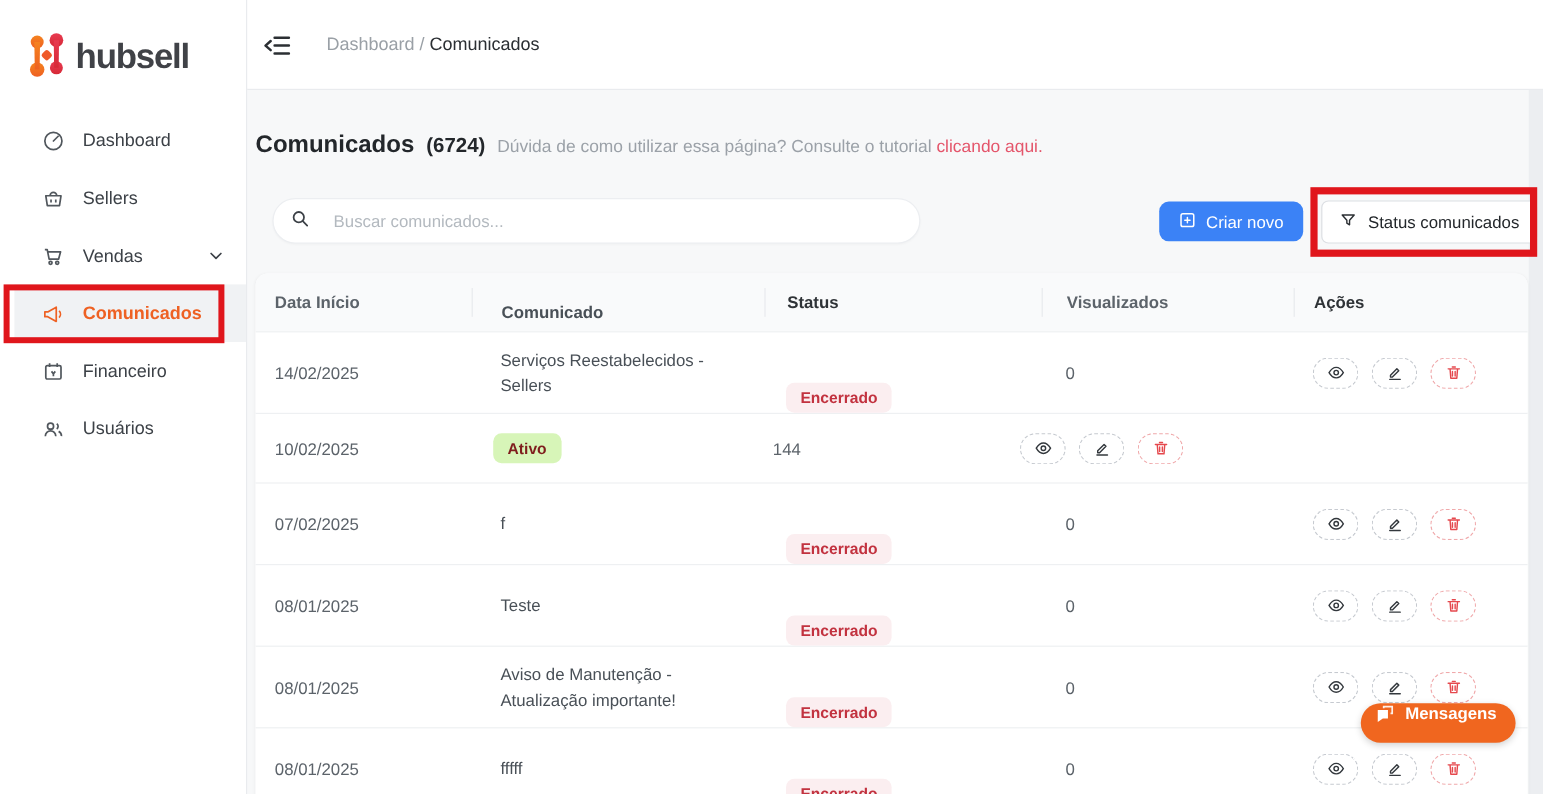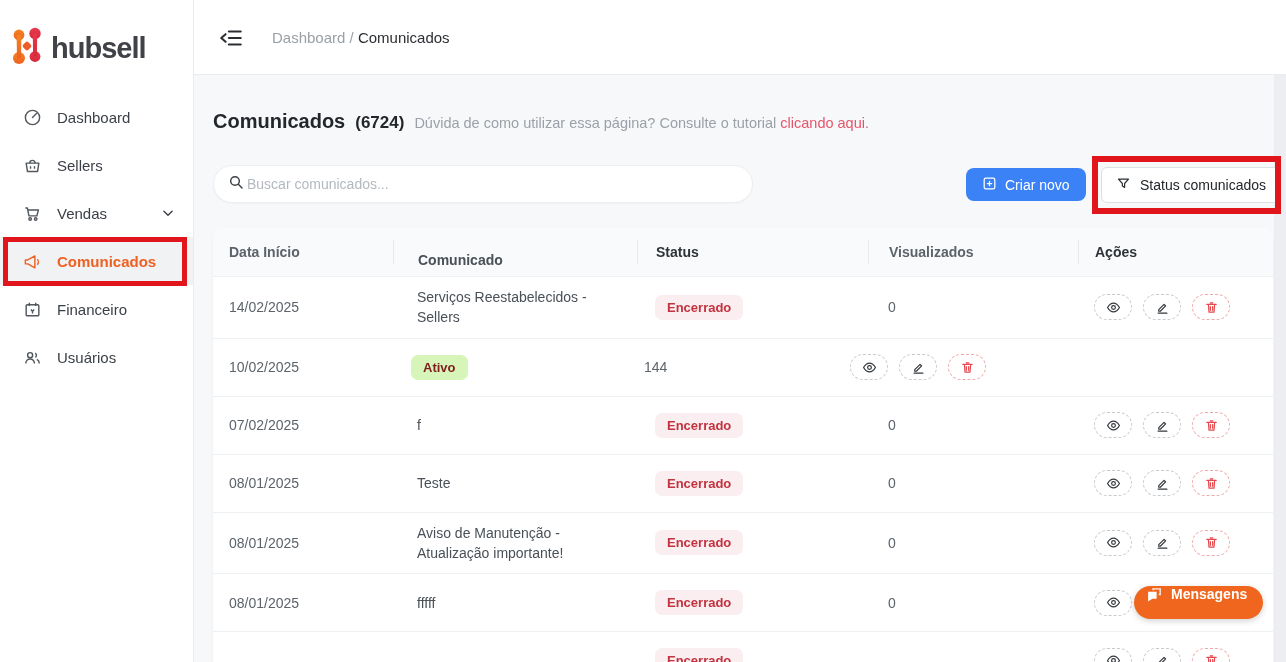--- a/index.html
+++ b/index.html
@@ -2,21 +2,21 @@
 <html><head>
 <meta charset="utf-8">
 <style>
   * { box-sizing: border-box; margin: 0; padding: 0; }
   html,body { width:1286px; height:662px; overflow:hidden; }
   body {
     font-family: "Liberation Sans", sans-serif;
     background:#ffffff; position:relative; color:#2b2f33;
   }
   
-  .sidebar { position:absolute; left:0; top:0; width:194px; height:662px;
+  .sidebar { position:absolute; left:12px; top:0; width:194px; height:662px;
     background:#fff; border-right:1px solid #e9ebee; z-index:5; }
   .logo { display:flex; align-items:center; gap:9px; padding:22px 0 0 12px; height:74px; }
   .logo-word { font-size:29px; font-weight:700; color:#404247; letter-spacing:-1px; }
   .nav { margin-top:19px; }
   .nav-item { position:relative; height:48px; display:flex; align-items:center;
     padding-left:22px; gap:15px; cursor:pointer; font-size:15px; color:#3c4147; }
   .nav-item .nav-ic { width:20px; height:20px; display:flex; align-items:center; justify-content:center; }
   .nav-item.active { background:#f0f2f4; color:#ee6123; font-weight:700; }
   .nav-chevron { position:absolute; right:18px; top:17px; }
   
@@ -29,23 +29,23 @@
     border-radius:50%; background:#c9cbcd; display:flex; align-items:center; justify-content:center; }
   
   .main-bg { position:absolute; left:194px; top:75px; width:1092px; height:587px; background:#f7f8f9; }
   .scroll-strip { position:absolute; right:0; top:75px; width:12px; height:587px; background:#eceef1; }
   .page-head { position:absolute; left:213px; top:110px; display:flex; align-items:baseline; gap:10px; }
   .page-title { font-size:20px; font-weight:700; color:#23272b; }
   .page-count { font-size:17px; font-weight:700; color:#23272b; }
   .page-help { font-size:14.5px; color:#9ba1a8; }
   .page-help .help-link { color:#e4556b; cursor:pointer; }
   
-  .search-box { position:absolute; left:213px; top:165px; width:540px; height:38px;
+  .search-box { position:absolute; left:227px; top:165px; width:540px; height:38px;
     background:#fff; border:1px solid #eceef1; border-radius:19px;
-    display:flex; align-items:center; padding-left:14px; gap:3px; box-shadow:0 1px 2px rgba(16,24,40,.03); }
+    display:flex; align-items:center; padding-left:14px; gap:20px; box-shadow:0 1px 2px rgba(16,24,40,.03); }
   .search-box input { border:none; outline:none; flex:1; font-size:14px;
     font-family:"Liberation Sans", sans-serif; color:#495057; background:transparent; }
   .search-box input::placeholder { color:#b3b9bf; }
   .btn-create { position:absolute; left:966px; top:168px; height:33px; padding:0 16px;
     background:#3b82f6; color:#fff; border:none; border-radius:8px; font-size:14px;
     font-family:"Liberation Sans", sans-serif; display:flex; align-items:center; gap:8px; cursor:pointer; }
   .btn-filter { position:absolute; left:1101px; top:167px; height:36px; padding:0 14px;
     background:#fff; color:#23272b; border:1px solid #dcdfe3; border-radius:6px; font-size:14px;
     font-family:"Liberation Sans", sans-serif; display:flex; align-items:center; gap:9px; cursor:pointer; }
   
@@ -55,21 +55,21 @@
   .th { font-size:14px; font-weight:700; color:#2f3337; height:24px; line-height:24px; }
   .th + .th { border-left:1px solid #e8eaed; }
   .trow { display:flex; border-top:1px solid #eef0f2; min-height:58px; align-items:center; background:#fff; }
   .cell { font-size:14px; }
   .c1 { width:180px; padding-left:16px; color:#5c636a; }
   .c2 { width:244px; padding:10px 24px 10px 24px; color:#495057; line-height:1.45; }
   .c3 { width:231px; padding-left:18px; }
   .c4 { width:210px; padding-left:20px; color:#5c636a; }
   .c5 { width:195px; padding-left:16px; display:flex; gap:11px; }
   .badge { display:inline-block; padding:5px 12px; border-radius:7px; font-size:13px; font-weight:700; }
-  .badge-red   { background:#fbeef0; color:#c2323f; }
+  .badge-red   { background:#fbeef0; color:#c2323f;margin-top:42px; }
   .badge-green { background:#d7f5b8; color:#7f1d1d; }
   .pill { width:38px; height:26px; border-radius:13px; background:#fff; display:inline-flex;
     align-items:center; justify-content:center; cursor:pointer; }
   .pill-gray { border:1px dashed #c6cad0; }
   .pill-red  { border:1px dashed #f0a9ab; }
   
   .annot { position:absolute; border:5px solid #e0161c; z-index:20; pointer-events:none; }
   .annot-sidebar { left:3px; top:237px; width:184px; height:49px; }
   .annot-filter  { left:1092px; top:156px; width:189px; height:58px; border-width:6px; }
   

